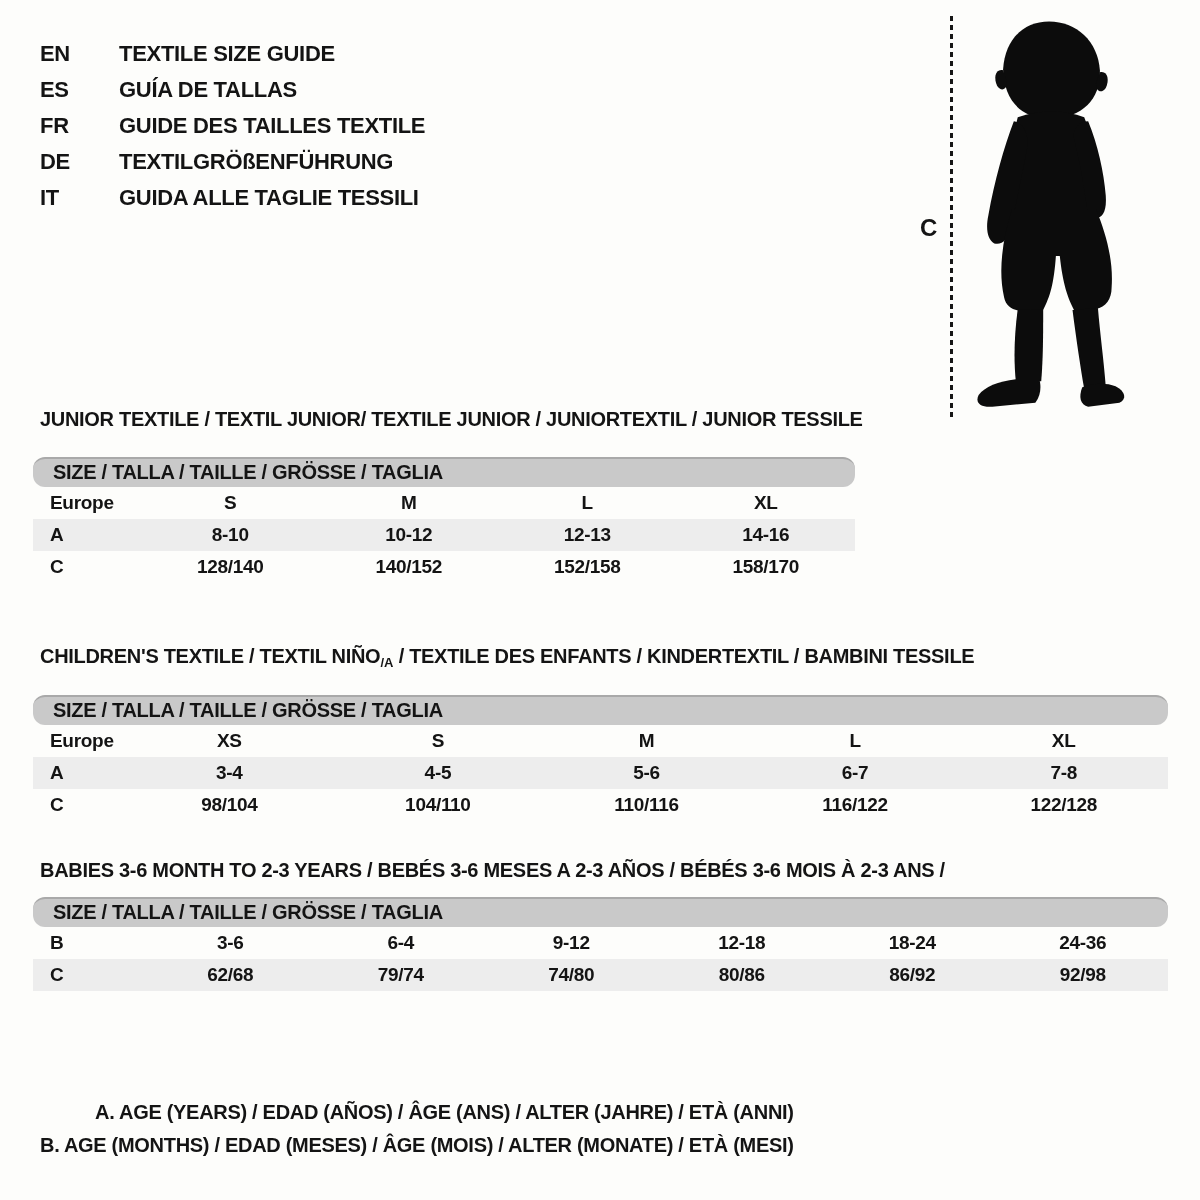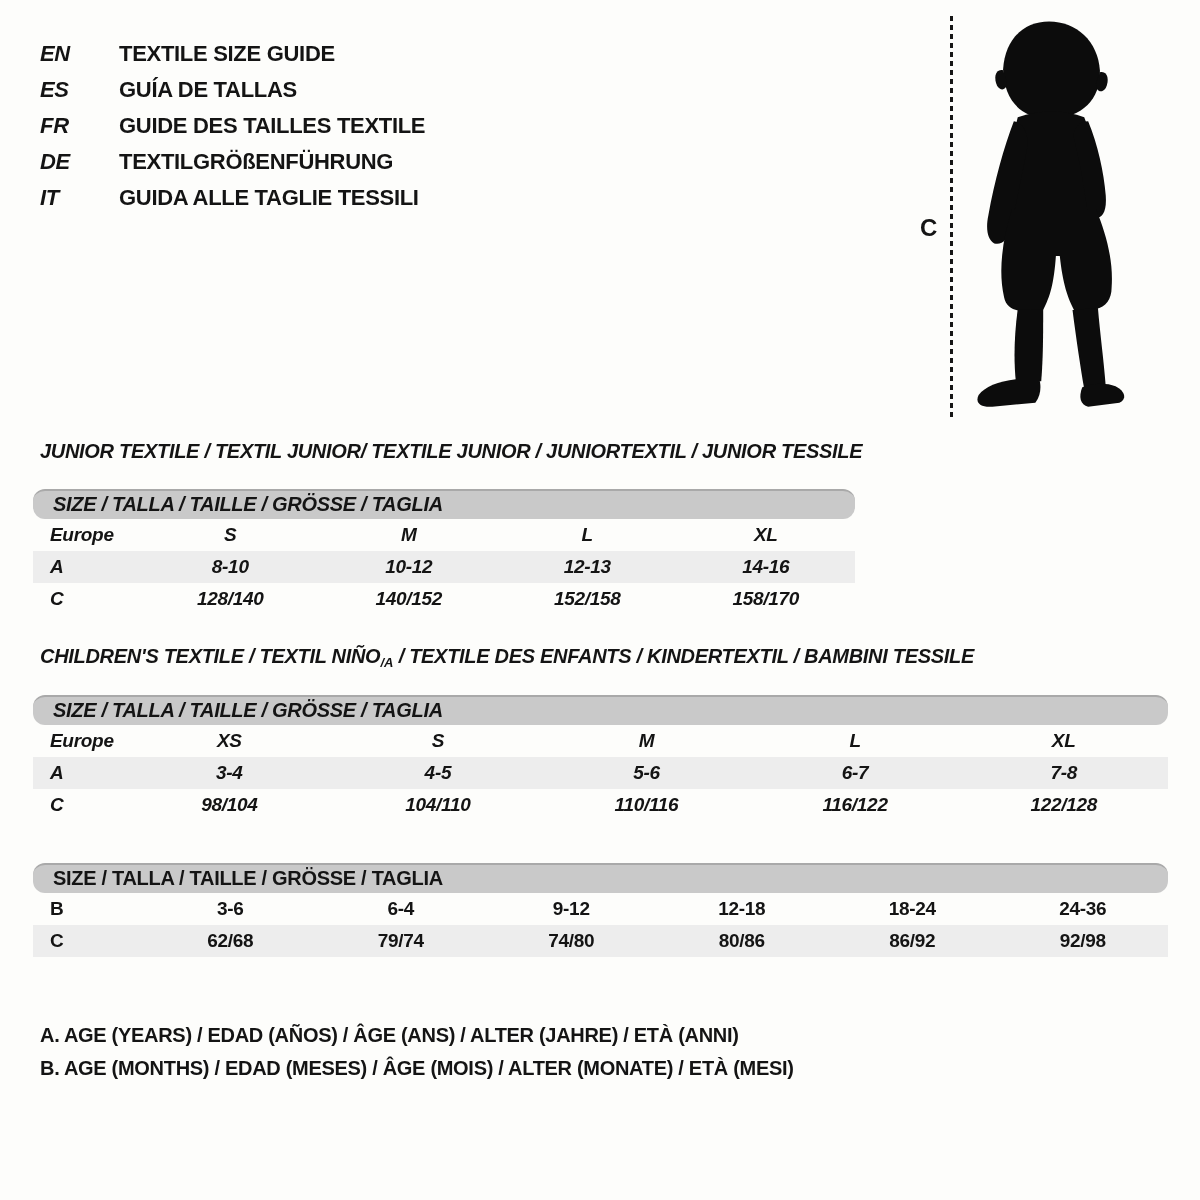--- a/index.html
+++ b/index.html
@@ -5,49 +5,49 @@
   html,body{margin:0;padding:0;}
   body{
     width:1200px;height:1200px;position:relative;overflow:hidden;
     background:#fdfdfb;color:#141414;
     font-family:"Liberation Sans","DejaVu Sans",sans-serif;
     font-weight:bold;letter-spacing:-0.3px;
   }
   
   .lang-block{position:absolute;left:40px;top:36px;}
   .lang-row{display:flex;height:36px;align-items:center;font-size:22px;}
-  .lang-code{width:79px;font-style:italic;}
+  .lang-code{width:79px;}
   
   .figure-block{position:absolute;left:900px;top:10px;width:280px;height:420px;}
   .measure-line{
     position:absolute;left:50px;top:6px;width:3px;height:402px;
     background:repeating-linear-gradient(to bottom,#161616 0 5px,transparent 5px 9px);
   }
   .measure-label{position:absolute;left:20px;top:204px;font-size:24px;}
   .toddler{position:absolute;left:63px;top:4px;width:176px;height:406px;}
   
   .section{position:absolute;left:33px;}
-  .sec-junior{top:439px;width:822px;font-style:italic;}
-  .sec-children{top:644px;width:1135px;font-style:italic;}
+  .sec-junior{top:407px;width:822px;}
+  .sec-children{top:644px;width:1135px;}
   .sec-babies{top:853px;width:1135px;}
   .section-title{font-size:20px;line-height:24px;white-space:nowrap;padding-left:7px;}
   .sub-a{font-size:13px;position:relative;top:4px;letter-spacing:0;}
   .size-bar{
     height:30px;background:#c9c9c9;border-top:2px solid #a9a9a9;box-sizing:border-box;
     line-height:27px;padding-left:20px;font-size:20px;border-radius:12px;
   }
   .mt-junior{margin-top:26px;}
   .mt-children{margin-top:24px;}
   .mt-babies{margin-top:10px;}
   table.size-table{border-collapse:collapse;table-layout:fixed;width:100%;}
   .size-table td{height:32px;font-size:19px;text-align:center;padding:0;font-weight:bold;margin-top:44px;}
   .size-table td.rowlabel{text-align:left;padding-left:17px;}
   tr.stripe{background:#ededed;}
   
-  .legend{position:absolute;left:40px;top:1019px;}
+  .legend{position:absolute;left:40px;top:1096px;text-align:right;}
   .legend-line{font-size:20px;line-height:33px;white-space:nowrap;}
 </style>
 </head>
 <body>
 
 <div class="lang-block">
   <div class="lang-row">
     <span class="lang-code">EN</span>
     <span class="lang-title">TEXTILE SIZE GUIDE</span>
   </div>
@@ -161,20 +161,21 @@
       <td>104/110</td>
       <td>110/116</td>
       <td>116/122</td>
       <td>122/128</td>
     </tr>
   </tbody>
     </table>
 </div>
 
 <div class="section sec-babies">
+  <div class="section-title" style="line-height:34px;">BABIES 3-6 MONTH TO 2-3 YEARS / BEBÉS 3-6 MESES A 2-3 AÑOS / BÉBÉS 3-6 MOIS À 2-3 ANS /</div>
   <div class="size-bar mt-babies">SIZE / TALLA / TAILLE / GRÖSSE / TAGLIA</div>
   <table class="size-table">
     <colgroup>
         <col style="width:112px">
         <col>
         <col>
         <col>
         <col>
         <col>
         <col>

